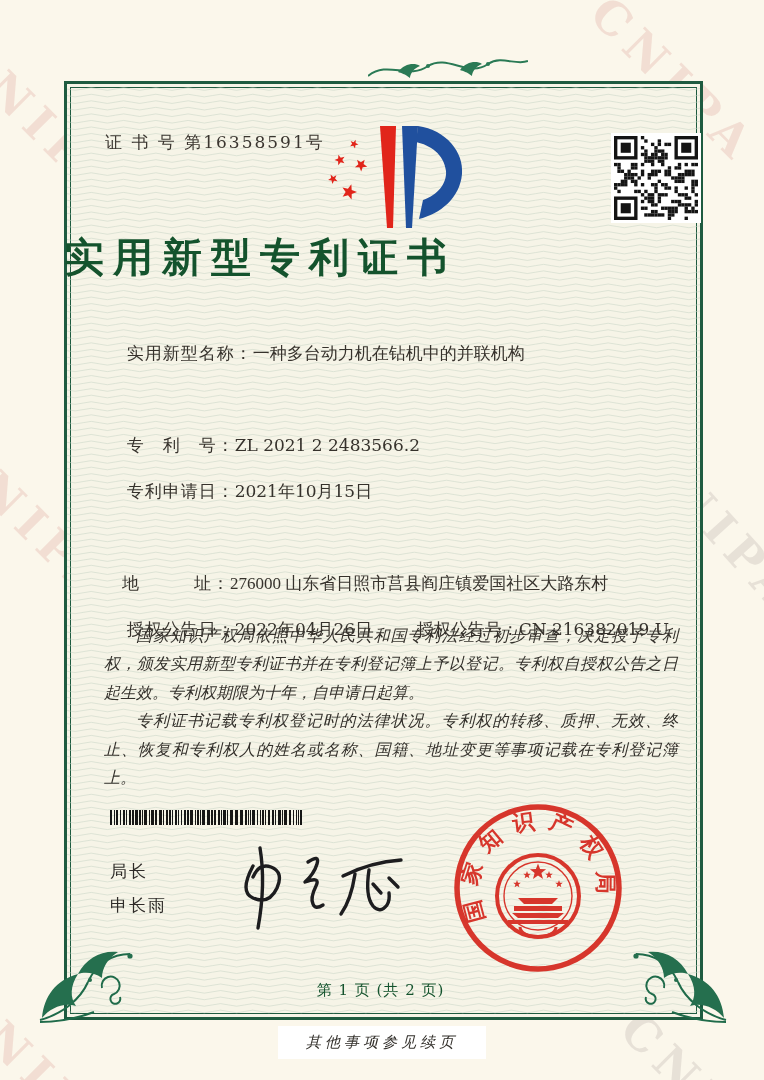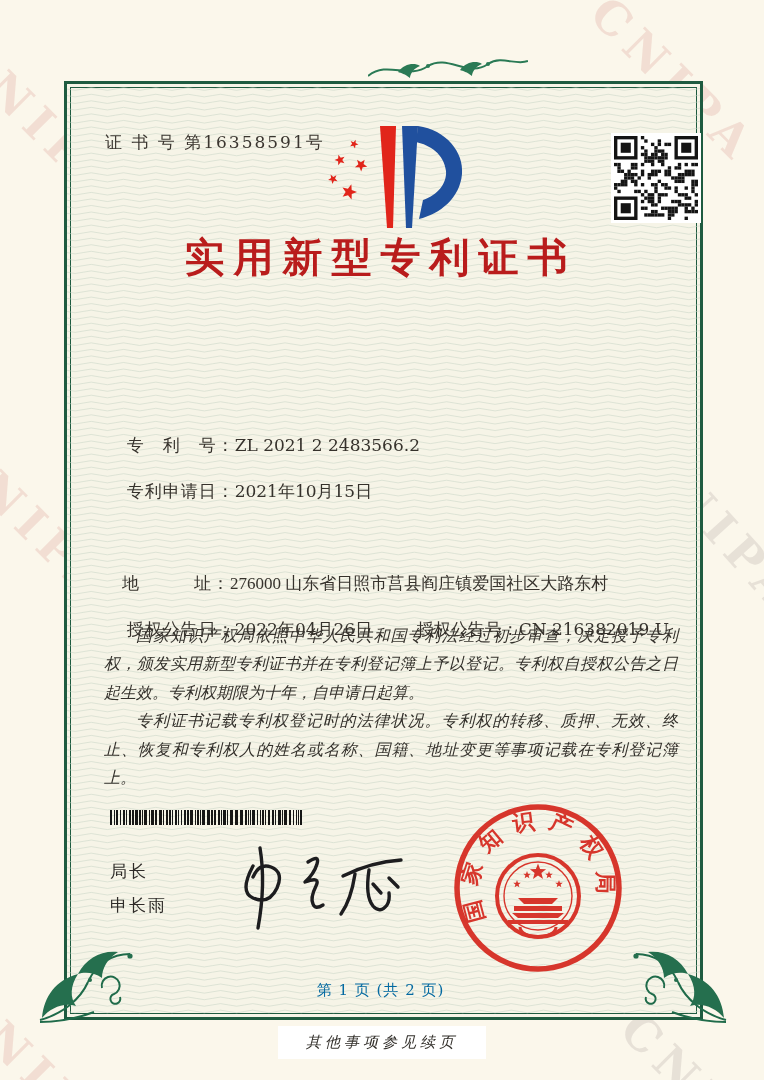--- a/index.html
+++ b/index.html
@@ -12,37 +12,37 @@
   
   .frame{position:absolute;left:64px;top:81px;width:633px;height:933px;
          border:3px solid #1e5b40;background:#f6f4e7;}
   .frame-inner{position:absolute;left:3px;top:3px;right:3px;bottom:3px;border:1px solid #1e5b40;}
   .waves{position:absolute;left:0;top:0;width:100%;height:100%;}
   
   .abs{position:absolute;}
   .cert-no{left:105px;top:131px;font-size:17px;letter-spacing:2px;color:#3a352f;}
   .logo{left:316px;top:122px;}
   .qr{left:611px;top:133px;width:90px;height:90px;background:#fff;padding:3px;box-sizing:border-box;}
-  .title{left:64px;top:230px;width:633px;text-align:center;font-size:40px;font-weight:bold;
-         letter-spacing:9px;color:#b91c1c;}
+  .title{left:64px;top:230px;width:633px;text-align:left;font-size:40px;font-weight:bold;
+         letter-spacing:9px;color:#14532d;}
   .field{left:105px;font-size:17px;color:#36322c;white-space:pre;}
   .field .lab{letter-spacing:1px;}
   .grant-no{left:395px;font-size:17px;color:#36322c;white-space:pre;}
   .paras{left:104px;top:622px;width:574px;font-size:16px;line-height:1.78;font-style:italic;
          color:#33302b;text-align:justify;}
   .paras p{margin:0;text-indent:2em;}
   .barcode{left:110px;top:810px;width:196px;height:15px;}
   .barcode i{position:absolute;top:0;bottom:0;background:#161616;}
   .off-title{left:110px;top:860px;font-size:17px;letter-spacing:2px;}
   .off-name{left:110px;top:894px;font-size:17px;letter-spacing:2px;}
   .signature{left:213px;top:836px;}
   .seal{left:450px;top:800px;opacity:.93;}
   .seal-date{left:462px;top:927px;width:155px;text-align:center;background:rgba(255,255,255,.88);
              font-size:15.5px;letter-spacing:1px;color:#18181a;padding:2px 0;}
-  .page-no{left:64px;top:981px;width:633px;text-align:center;font-size:15px;letter-spacing:1px;color:#0369a1;}
+  .page-no{left:64px;top:981px;width:633px;text-align:center;font-size:15px;letter-spacing:1px;color:#14532d;}
   .cont-note{left:50%;top:1026px;transform:translateX(-50%);background:#ffffff;
              padding:7px 28px;font-size:15px;letter-spacing:4px;font-style:italic;color:#33302b;}
   .ornament{position:absolute;pointer-events:none;}
 </style>
 </head>
 <body>
 
 <div class="page">
 
   <span class="wm" style="left:-18px;top:28px;transform:rotate(45deg);">CNIPA</span>
@@ -301,20 +301,23 @@
       <rect x="18" y="0" width="7" height="7" fill="#141414"></rect>
       <rect x="19" y="1" width="5" height="5" fill="#fff"></rect>
       <rect x="20" y="2" width="3" height="3" fill="#141414"></rect>
       <rect x="0" y="18" width="7" height="7" fill="#141414"></rect>
       <rect x="1" y="19" width="5" height="5" fill="#fff"></rect>
       <rect x="2" y="20" width="3" height="3" fill="#141414"></rect>
     </svg>
 
   <div class="abs title">实用新型专利证书</div>
 
+  <div class="abs field" style="top:322px;">
+    <span class="lab">实用新型名称：</span><span>一种多台动力机在钻机中的并联机构</span>
+  </div>
   <div class="abs field" style="top:414px;">
     <span class="lab">专　利　号：</span><span>ZL 2021 2 2483566.2</span>
   </div>
   <div class="abs field" style="top:460px;">
     <span class="lab">专利申请日：</span><span>2021年10月15日</span>
   </div>
   <div class="abs field" style="top:552px;font-family:Liberation Serif, serif;">
     <span class="lab">地　　　址：</span><span>276000 山东省日照市莒县阎庄镇爱国社区大路东村</span>
   </div>
   <div class="abs field" style="top:598px;">

